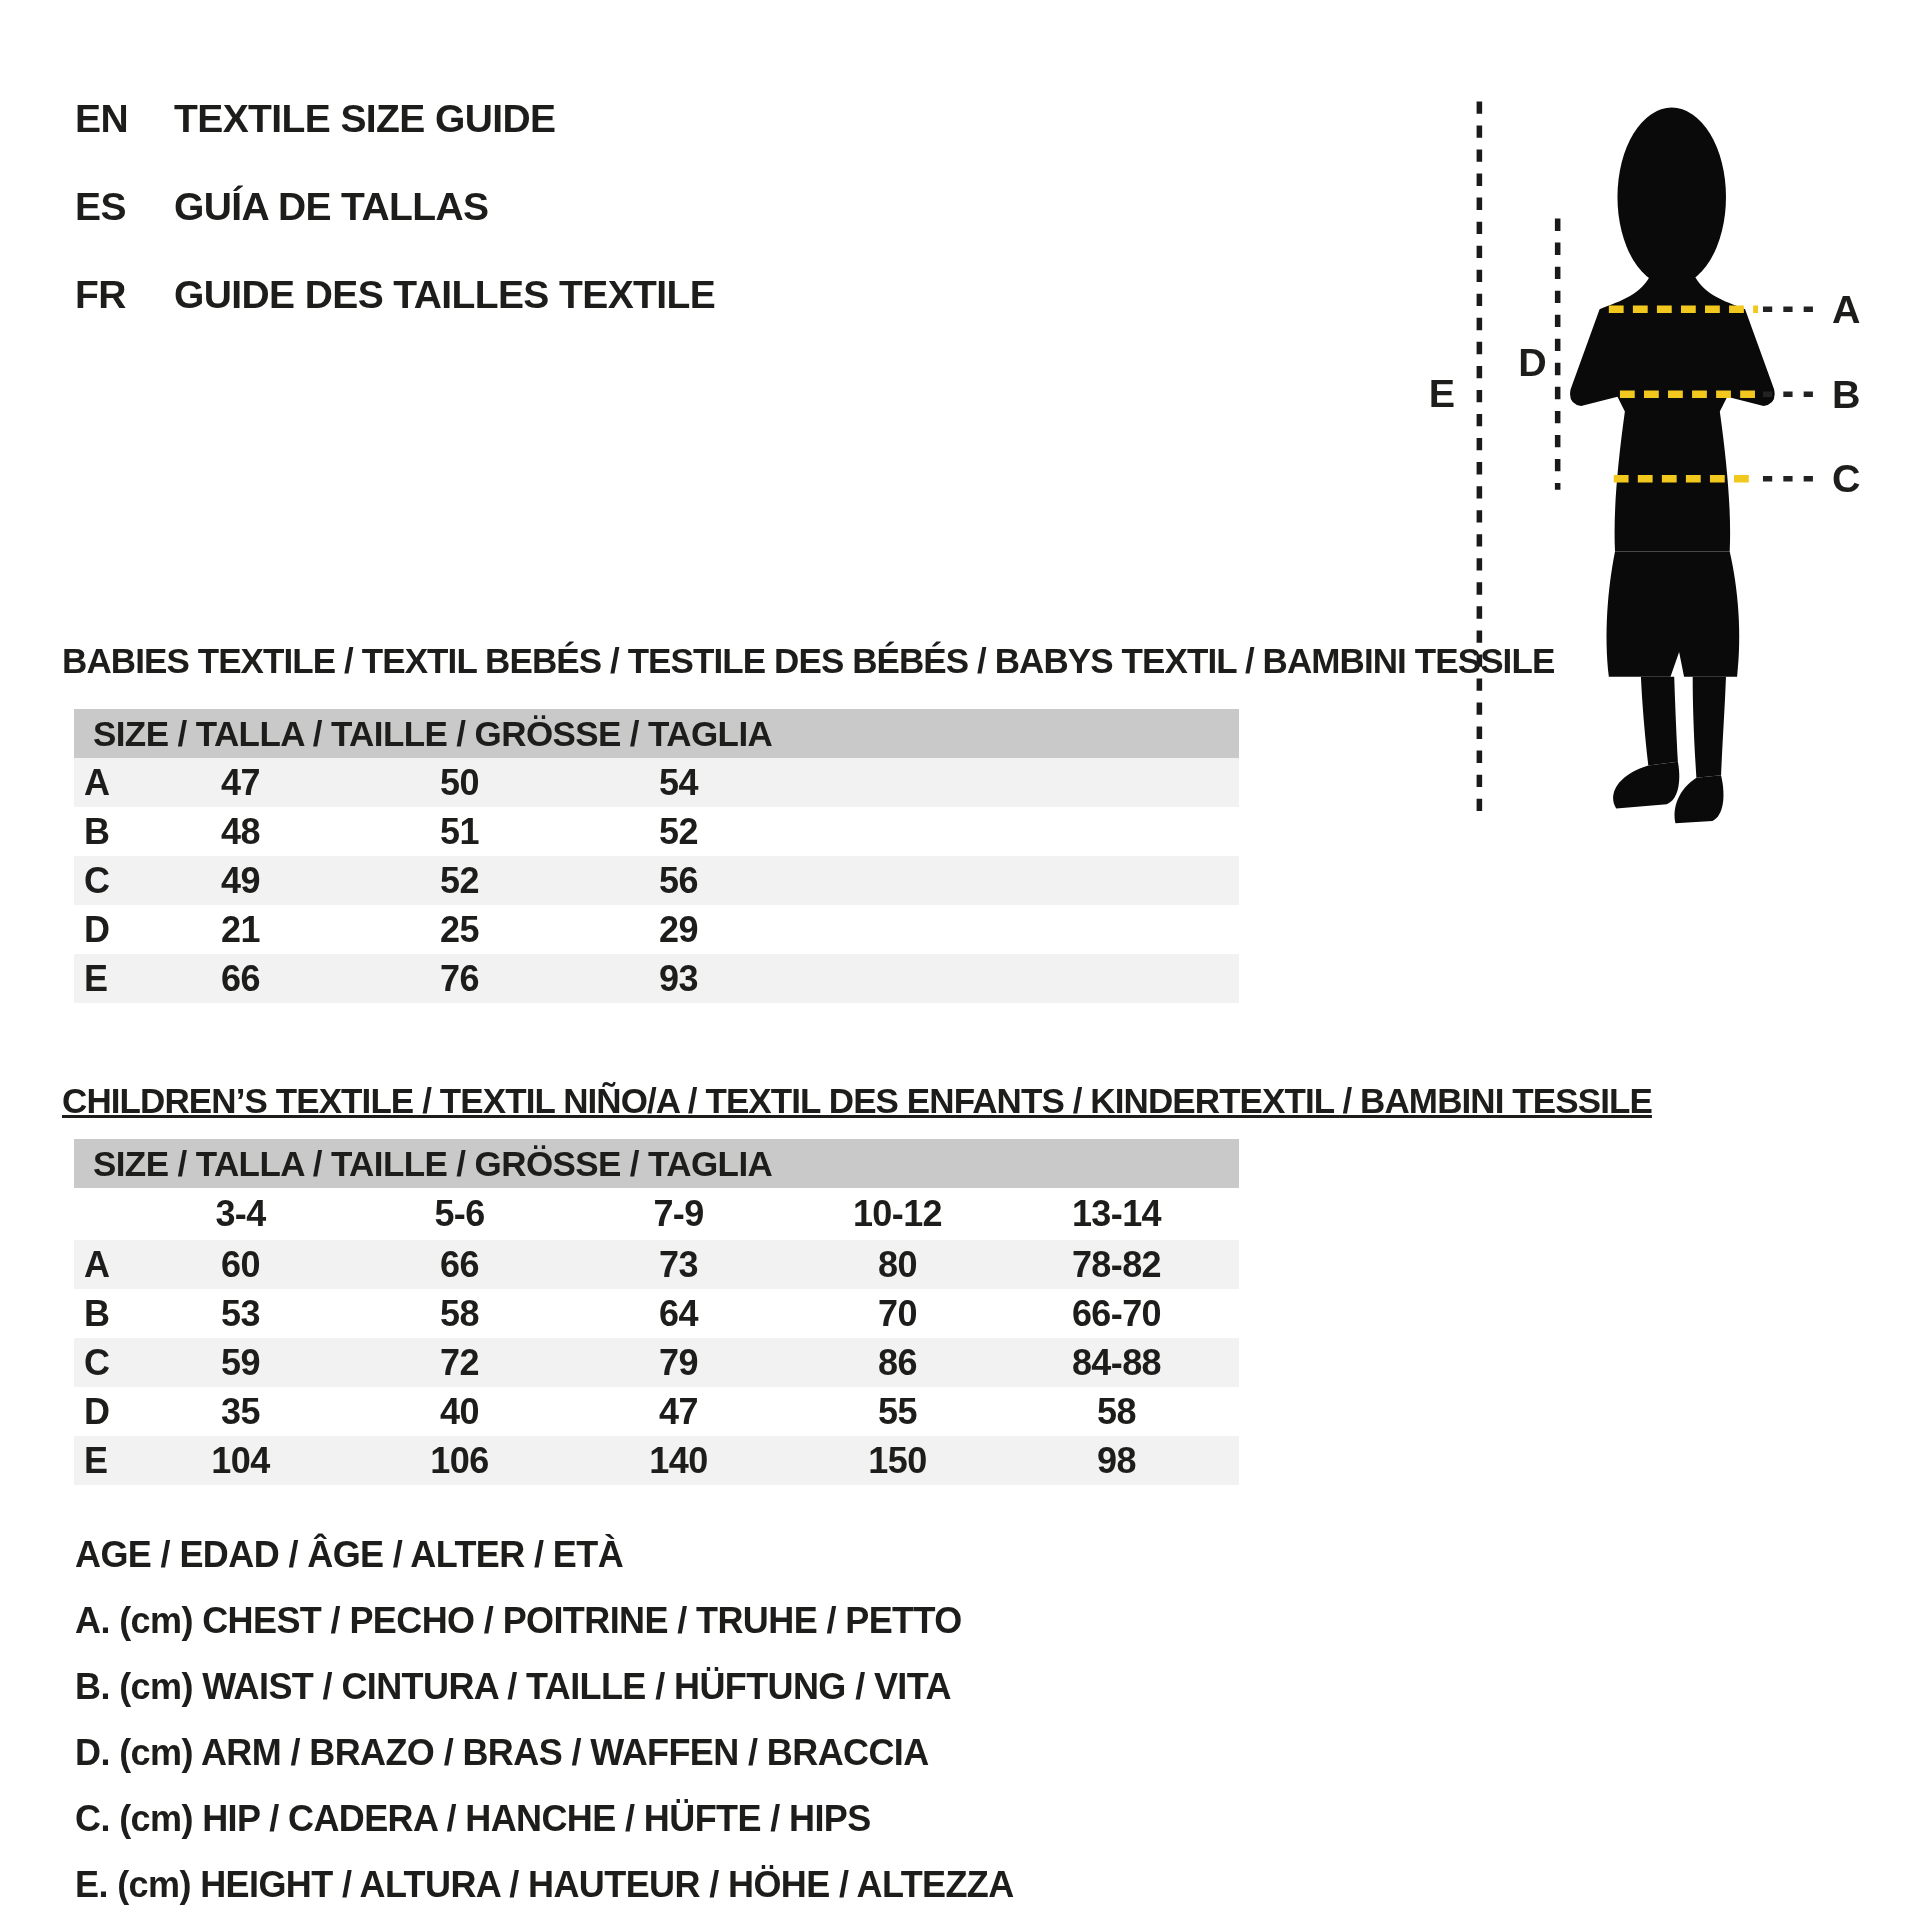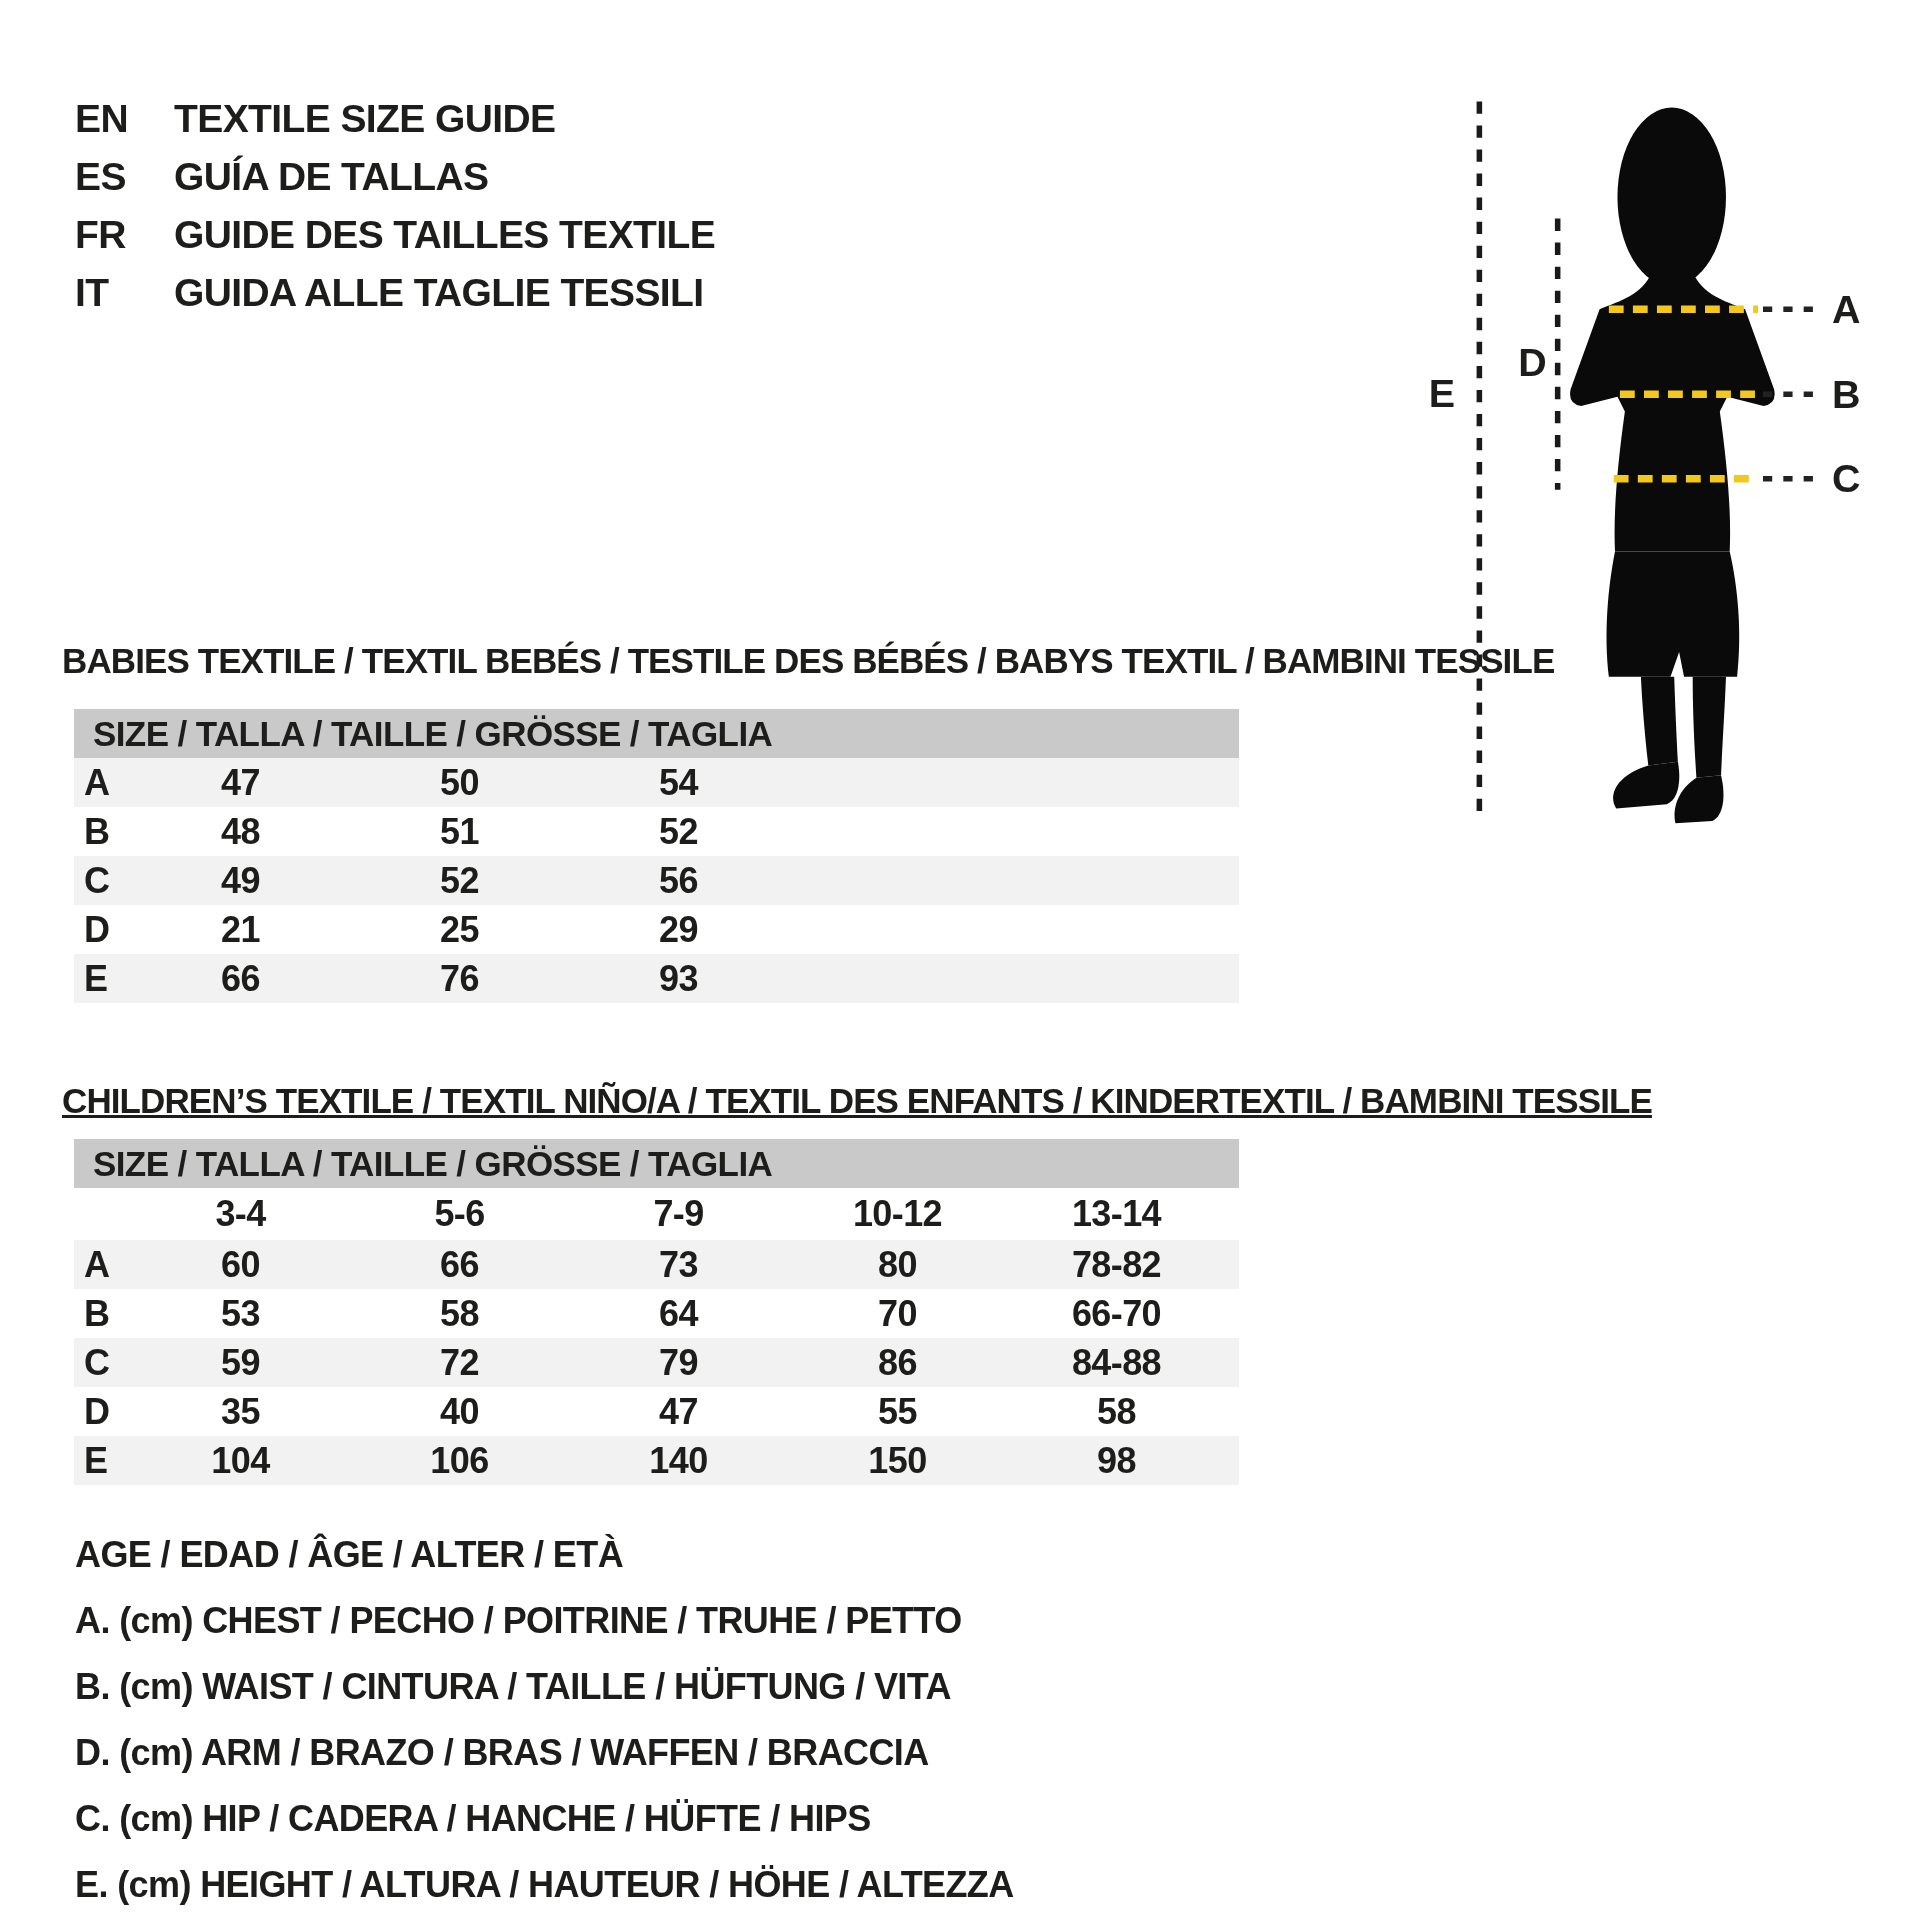--- a/index.html
+++ b/index.html
@@ -15,21 +15,21 @@
     width:1926px;height:1926px;
     background:#ffffff;
     font-family:"Liberation Sans","DejaVu Sans",sans-serif;
     font-weight:bold;
     color:var(--text);
     overflow:hidden;
   }
   
   .languages{
     position:absolute;left:75px;top:97px;
-    display:flex;flex-direction:column;gap:15px;
+    display:flex;flex-direction:column;gap:45px;
     font-size:39px;line-height:43px;letter-spacing:-0.6px;
   }
   .lang-row{display:flex;}
   .lang-code{width:99px;flex:0 0 99px;}
   
   .section-title{
     position:absolute;left:62px;
     font-size:35px;line-height:38px;letter-spacing:-0.9px;
     white-space:nowrap;
   }
@@ -76,24 +76,20 @@
       <span class="lang-code">EN</span>
       <span class="lang-label">TEXTILE SIZE GUIDE</span>
     </div>
     <div class="lang-row">
       <span class="lang-code">ES</span>
       <span class="lang-label">GUÍA DE TALLAS</span>
     </div>
     <div class="lang-row">
       <span class="lang-code">FR</span>
       <span class="lang-label">GUIDE DES TAILLES TEXTILE</span>
-    </div>
-    <div class="lang-row">
-      <span class="lang-code">IT</span>
-      <span class="lang-label">GUIDA ALLE TAGLIE TESSILI</span>
     </div>
   </div>
 
   <div class="figure-wrap">
     <svg width="518" height="746" viewBox="0 0 840 1210" xmlns="http://www.w3.org/2000/svg">
 
       <g>
         <ellipse class="sil" cx="452" cy="180" rx="88" ry="145"></ellipse>
         <rect class="sil" x="416" y="280" width="72" height="90"></rect>
         <path class="sil" d="M 416 310

